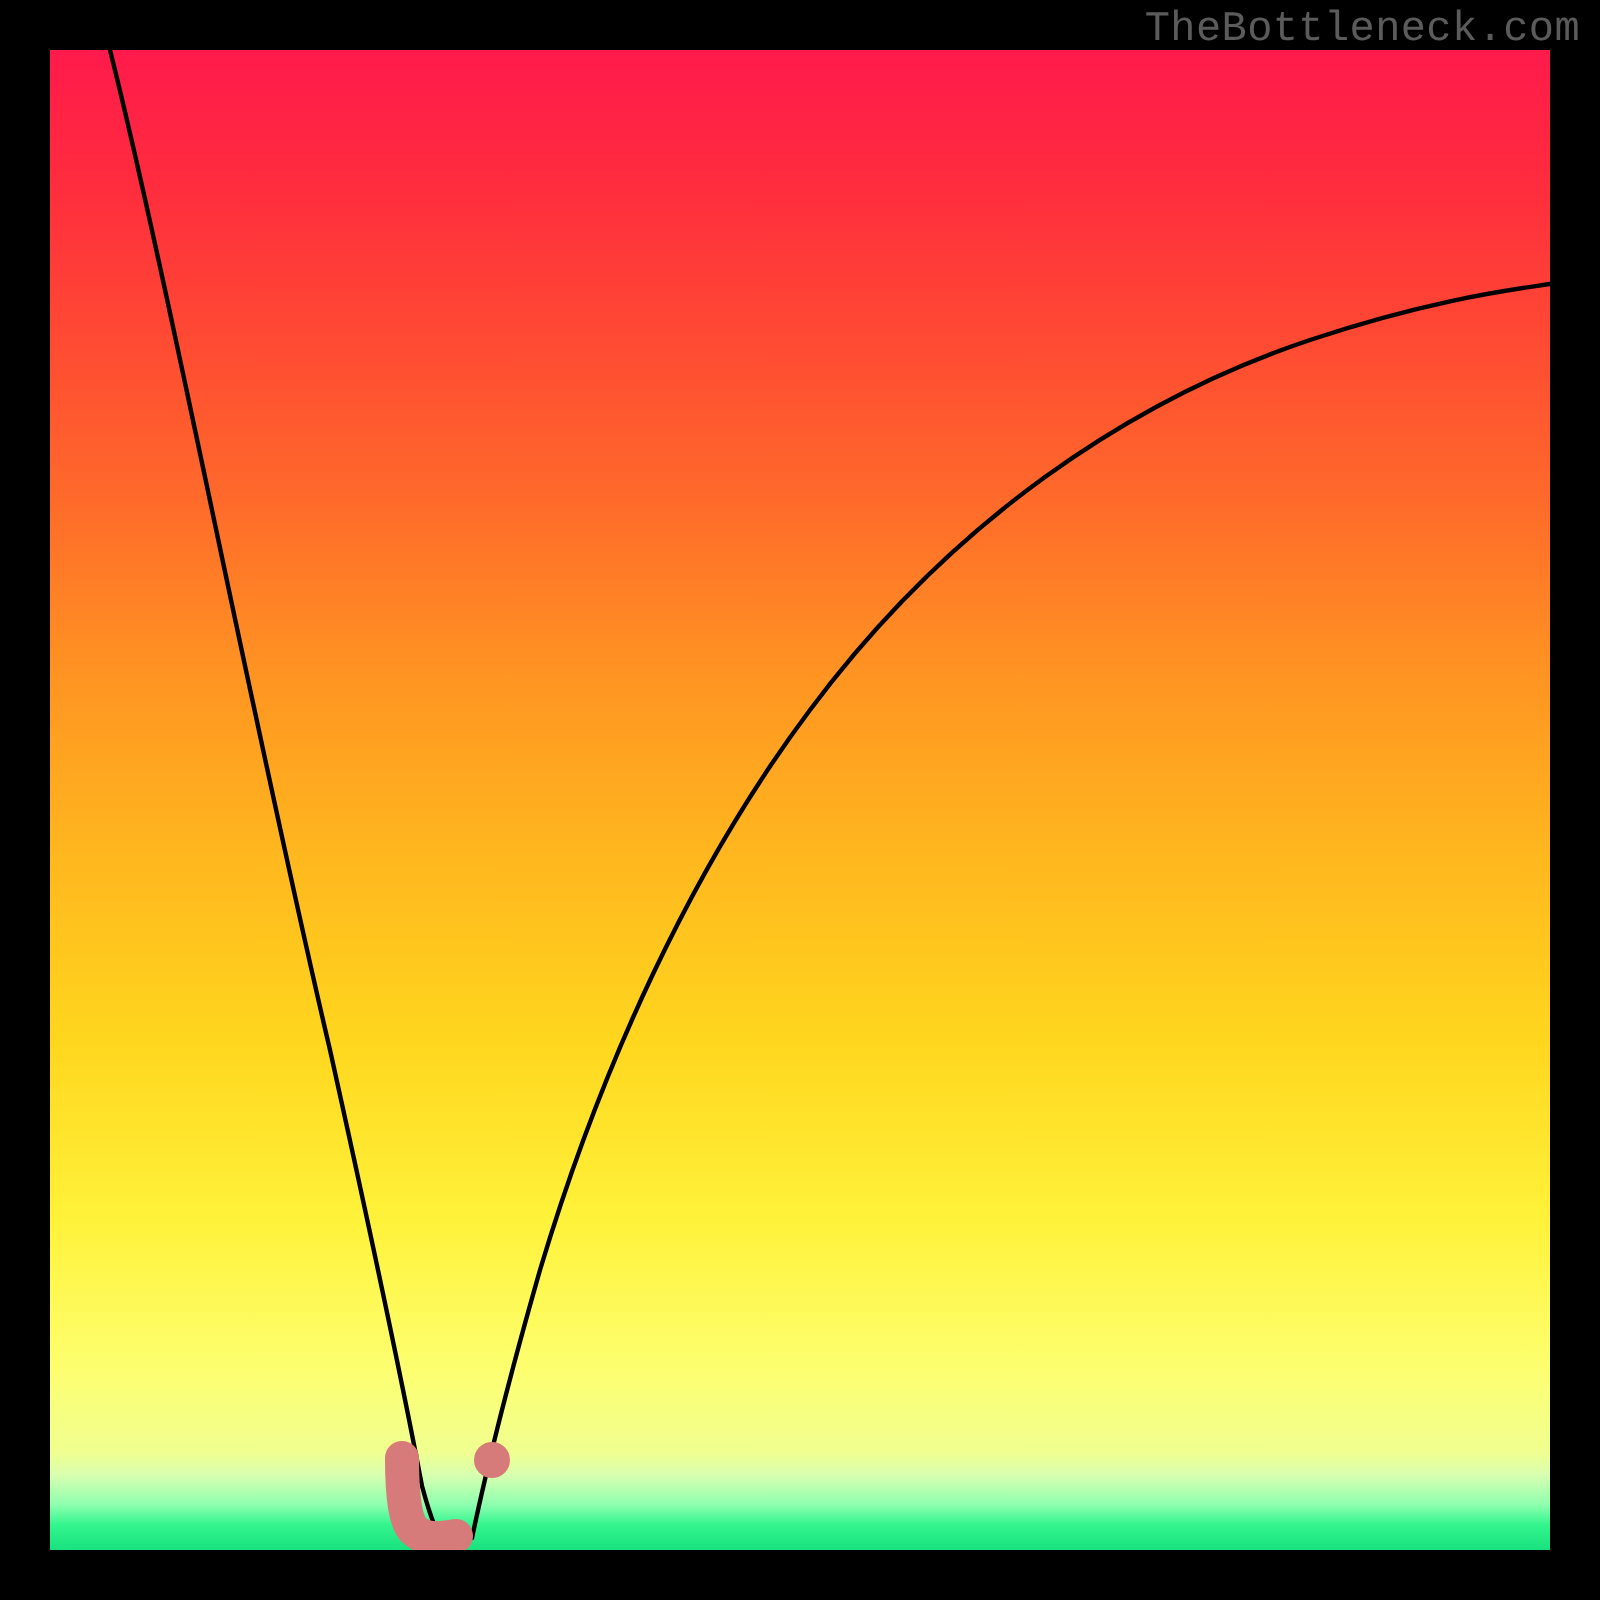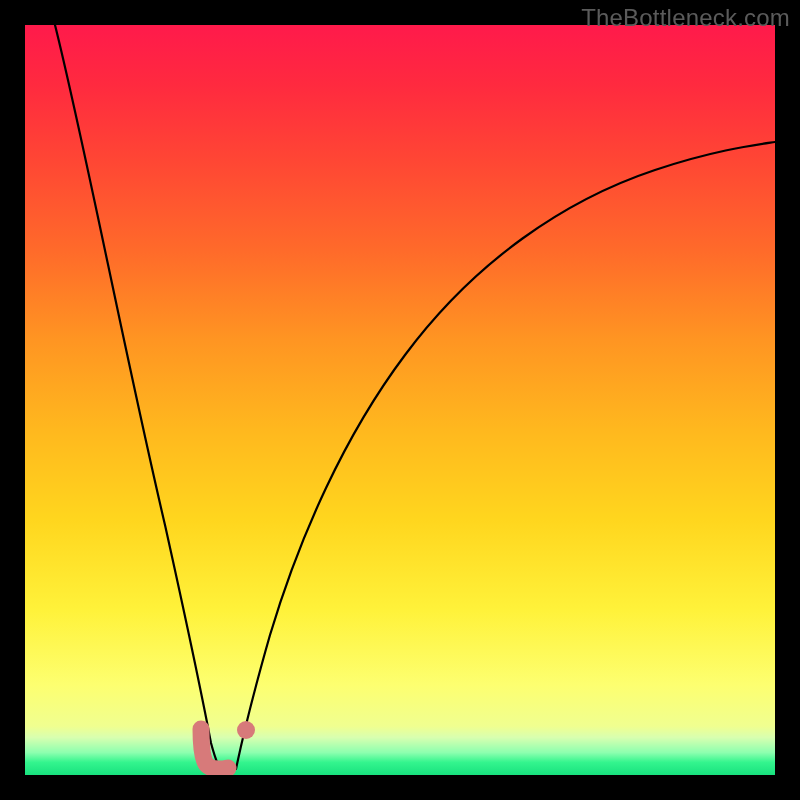--- a/index.html
+++ b/index.html
@@ -43,24 +43,25 @@
   svg.curves {
     position: absolute;
     left: 0; top: 0;
     width: 750px; height: 750px;
   }
   .watermark {
     position: absolute;
     top: 4px;
     right: 10px;
     color: #5b5b5b;
-    font-size: 24px;
+    font-size: 21px;
     font-weight: 500;
     letter-spacing: 0.2px;
     user-select: none;
+    font-family: Liberation Mono, monospace;
   }
 </style>
 </head>
 <body>
 
 <div class="frame">
   <div class="plot">
     <svg class="curves" viewBox="0 0 750 750" preserveAspectRatio="none">
 
       <path d="M 30 0

